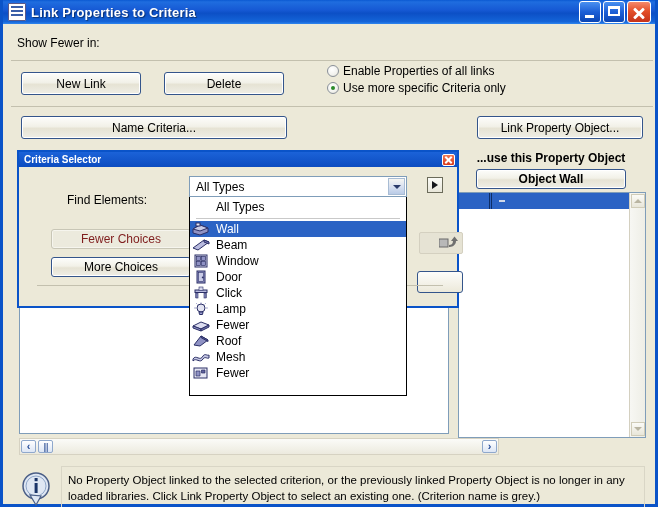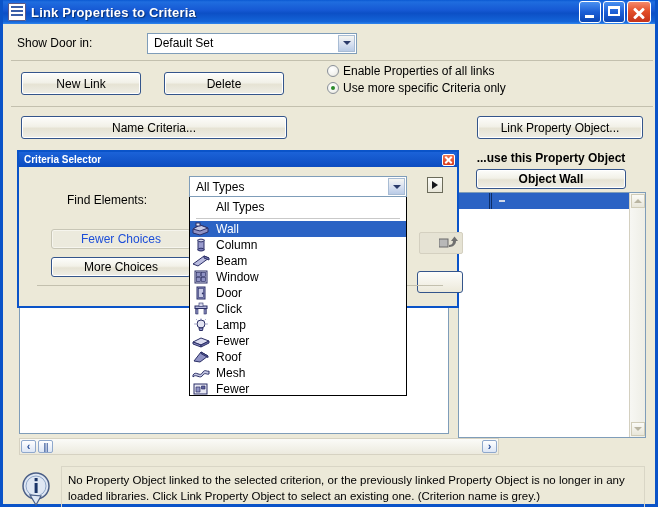--- a/index.html
+++ b/index.html
@@ -110,21 +110,21 @@
     background: linear-gradient(to bottom,#fdfdfb 0%,#f2f1e8 45%,#e6e3d4 55%,#efeee6 100%);
     border: 1px solid #34558b;
     border-radius: 3px;
     height: 22px;
     display:flex; align-items:center; justify-content:center;
     font-size: 12px;
     box-sizing: border-box;
     box-shadow: inset 0 0 0 1px #fff;
   }
   .btn.disabled {
-    color: #1d4ed8;
+    color: #7f1d1d;
     border-color: #c8c6b6;
     box-shadow: inset 0 0 0 1px #f6f5ee;
     background: #eceadd;
   }
   .btn.bold { font-weight: bold; }
 
   .radio-row { display:flex; align-items:center; margin-bottom:3px; }
   .radio {
     width: 12px; height: 12px; border-radius: 50%;
     background: radial-gradient(circle at 40% 35%, #ffffff 0%, #f2f2ee 60%, #d9d7c8 100%);
@@ -335,27 +335,21 @@
         </div>
       <div class="winbtn close">
           <span class="g"></span>
         </div>
     </div>
   </div>
 
   <div class="body">
 
     <div class="showlinks">
-      <span class="label">Show Door in:</span>
-      <div class="combo">
-        <span>Default Set</span>
-        <span class="arrowbox">
-            <span class="chev"></span>
-          </span>
-      </div>
+      <span class="label">Show Fewer in:</span>
     </div>
 
     <div class="sep sep1"></div>
 
     <div class="btnrow1">
       <div class="btn newlink">New Link</div>
       <div class="btn delete">Delete</div>
       <div class="radios">
         <div class="radio-row">
           <span class="radio"></span>
@@ -458,30 +452,20 @@
                 <path d="M1 7 L8 3 L16 6 L16 10 L8 13 L1 11 Z" fill="#8f92c4" stroke="#2b2f66"></path>
                 <path d="M1 7 L8 3 L16 6 L8 9 Z" fill="#c9cbe6" stroke="#2b2f66"></path>
                 <rect x="4" y="1" width="4" height="3" fill="#e6e7f3" stroke="#2b2f66"></rect>
               </svg>
             </span>
             <span class="dl-txt">Wall</span>
           </div>
           <div class="dl-item">
             <span class="dl-ico">
               <svg class="ico-svg" width="18" height="14" viewBox="0 0 18 14">
-                <rect x="6" y="2" width="6" height="10" fill="#9a9cce" stroke="#2b2f66"></rect>
-                <ellipse cx="9" cy="2.5" rx="3" ry="1.4" fill="#d6d7ec" stroke="#2b2f66"></ellipse>
-                <ellipse cx="9" cy="11.6" rx="3" ry="1.4" fill="#7b7eb8" stroke="#2b2f66"></ellipse>
-              </svg>
-            </span>
-            <span class="dl-txt">Column</span>
-          </div>
-          <div class="dl-item">
-            <span class="dl-ico">
-              <svg class="ico-svg" width="18" height="14" viewBox="0 0 18 14">
                 <path d="M1 10 L12 2 L17 4 L6 12 Z" fill="#b9bbdf" stroke="#2b2f66"></path>
                 <path d="M12 2 L17 4 L17 6 L12 4 Z" fill="#7b7eb8" stroke="#2b2f66"></path>
               </svg>
             </span>
             <span class="dl-txt">Beam</span>
           </div>
           <div class="dl-item">
             <span class="dl-ico">
               <svg class="ico-svg" width="18" height="14" viewBox="0 0 18 14">
                 <rect x="3" y="1" width="12" height="12" fill="#dfe0f0" stroke="#2b2f66"></rect>

